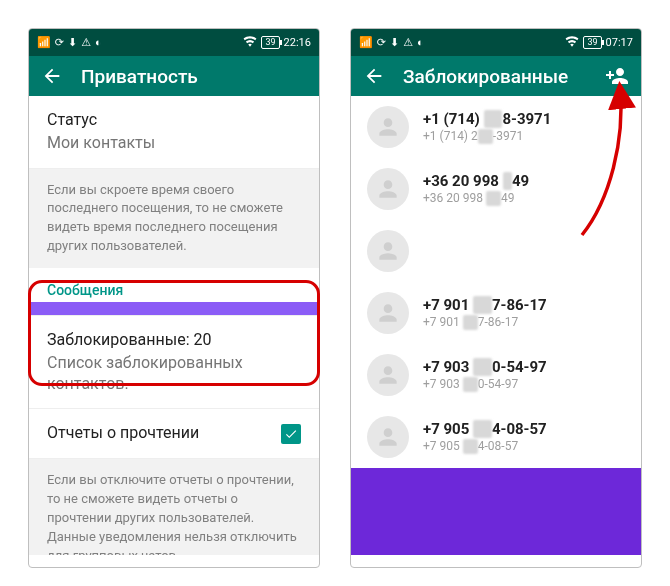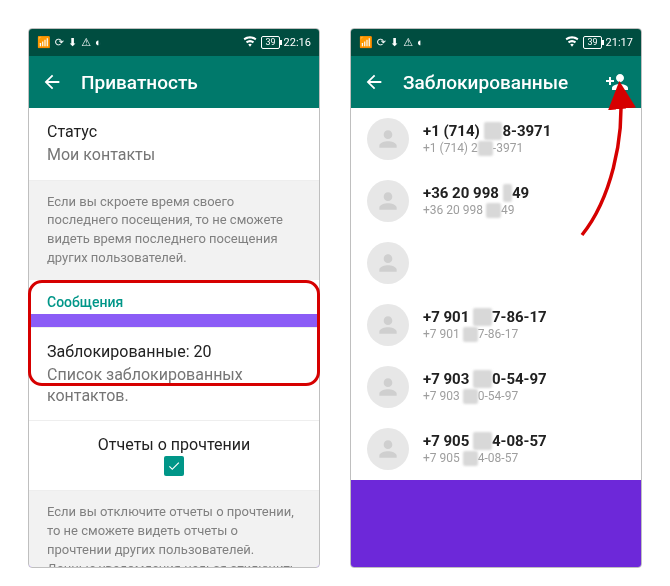--- a/index.html
+++ b/index.html
@@ -5,30 +5,30 @@
   *{box-sizing:border-box;margin:0;padding:0;font-family:Roboto,Arial,sans-serif;}
   body{background:#fff;}
   .stage{width:670px;height:586px;position:relative;background:#fff;}
   .phone{position:absolute;top:28px;width:292px;height:540px;border:1px solid #bfbfbf;border-radius:4px;overflow:hidden;background:#fff;}
   .phone.left{left:28px;}
   .phone.right{left:350px;}
   .statusbar{height:27px;background:#004d40;color:#fff;display:flex;align-items:center;justify-content:space-between;padding:0 8px;font-size:11px;}
   .sb-left,.sb-right{display:flex;align-items:center;gap:4px;}
   .sb-right .batt{border:1px solid #fff;border-radius:2px;padding:0 3px;font-size:9px;line-height:11px;position:relative;}
   .sb-right .batt::after{content:"";position:absolute;right:-3px;top:3px;width:2px;height:5px;background:#fff;}
-  .appbar{height:52px;background:#00796b;color:#fff;display:flex;align-items:center;padding:0 12px;gap:18px;}
+  .appbar{height:40px;background:#00796b;color:#fff;display:flex;align-items:center;padding:0 12px;gap:18px;}
   .appbar .title{font-size:19px;font-weight:500;flex:1;}
   .back-arrow svg,.add-person svg{display:block;}
   .content{height:calc(100% - 79px);overflow:hidden;background:#8b5cf6;}
   .row{background:#fff;padding:14px 18px;border-bottom:1px solid #eee;}
   .row .primary{font-size:16px;color:#212121;line-height:1.3;}
   .row .secondary{font-size:16px;color:#757575;margin-top:2px;line-height:1.3;}
   .caption{background:#f2f2f2;color:#808080;font-size:13px;line-height:1.45;padding:12px 18px;}
   .section-header{color:#009688;font-size:14px;font-weight:500;padding:14px 18px 4px;background:#fff;}
-  .row.check{display:flex;align-items:center;justify-content:space-between;flex-direction:column;}
+  .row.check{display:flex;align-items:center;justify-content:space-between;}
   .checkbox{width:20px;height:20px;background:#009688;border-radius:2px;display:flex;align-items:center;justify-content:center;}
   .checkbox svg{display:block;}
   .highlight{border:3px solid #d60000;border-radius:14px;position:absolute;pointer-events:none;}
   .highlight.box1{left:28px;top:280px;width:292px;height:106px;}
   .contact{display:flex;align-items:center;gap:14px;padding:10px 16px;background:#fff;}
   .avatar{width:42px;height:42px;border-radius:50%;background:#e7e7e7;display:flex;align-items:center;justify-content:center;flex-shrink:0;}
   .avatar svg{display:block;}
   .ctext .cp{font-size:15px;color:#212121;line-height:1.25;}
   .ctext .cs{font-size:12px;color:#9e9e9e;margin-top:1px;line-height:1.25;}
   .blur{display:inline-block;background:#d8d8d8;color:transparent;border-radius:2px;filter:blur(1px);vertical-align:baseline;}
@@ -98,21 +98,21 @@
       <span>⚠</span>
       <span>◐</span>
     </div>
     <div class="sb-right">
       <span>
         <svg width="14" height="11" viewBox="0 0 24 18">
               <path fill="#fff" d="M12 18l3-4c-1.7-1.3-4.3-1.3-6 0zM5 9l2 3c3-2.3 7-2.3 10 0l2-3C14.5 5.5 9.5 5.5 5 9zM1 4l2 3c5-4 13-4 18 0l2-3C16.5-1.3 7.5-1.3 1 4z"></path>
             </svg>
       </span>
       <span class="batt">39</span>
-      <span>21:17</span>
+      <span>07:17</span>
     </div>
   </div>
   <div class="appbar">
     <span class="back-arrow">
       <svg width="22" height="22" viewBox="0 0 24 24">
             <path fill="#fff" d="M20 11H7.8l5.6-5.6L12 4l-8 8 8 8 1.4-1.4L7.8 13H20z"></path>
           </svg>
     </span>
     <span class="title">Заблокированные</span>
     <span class="add-person">

